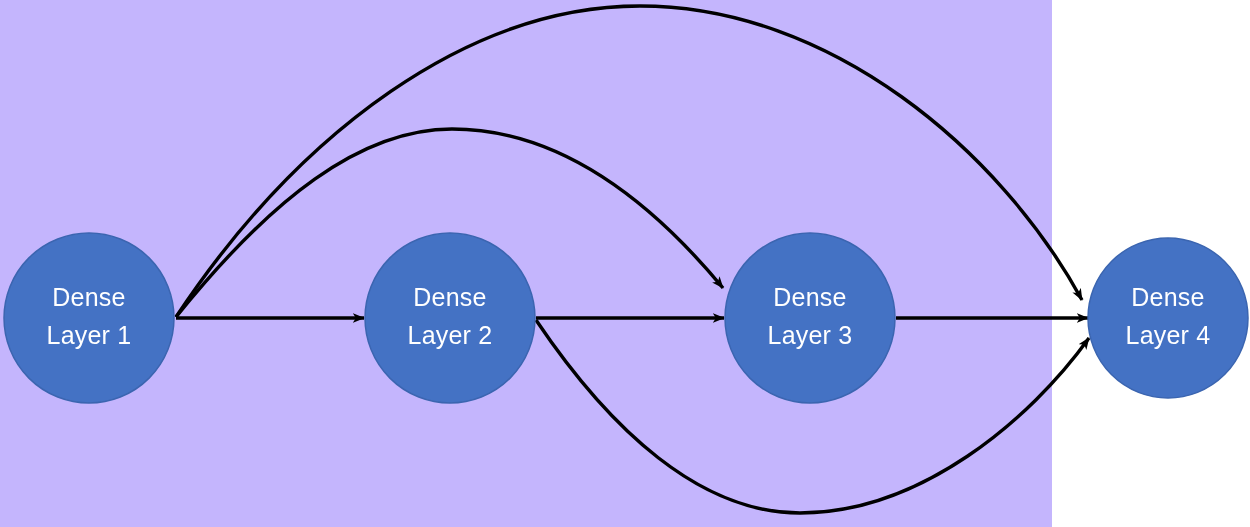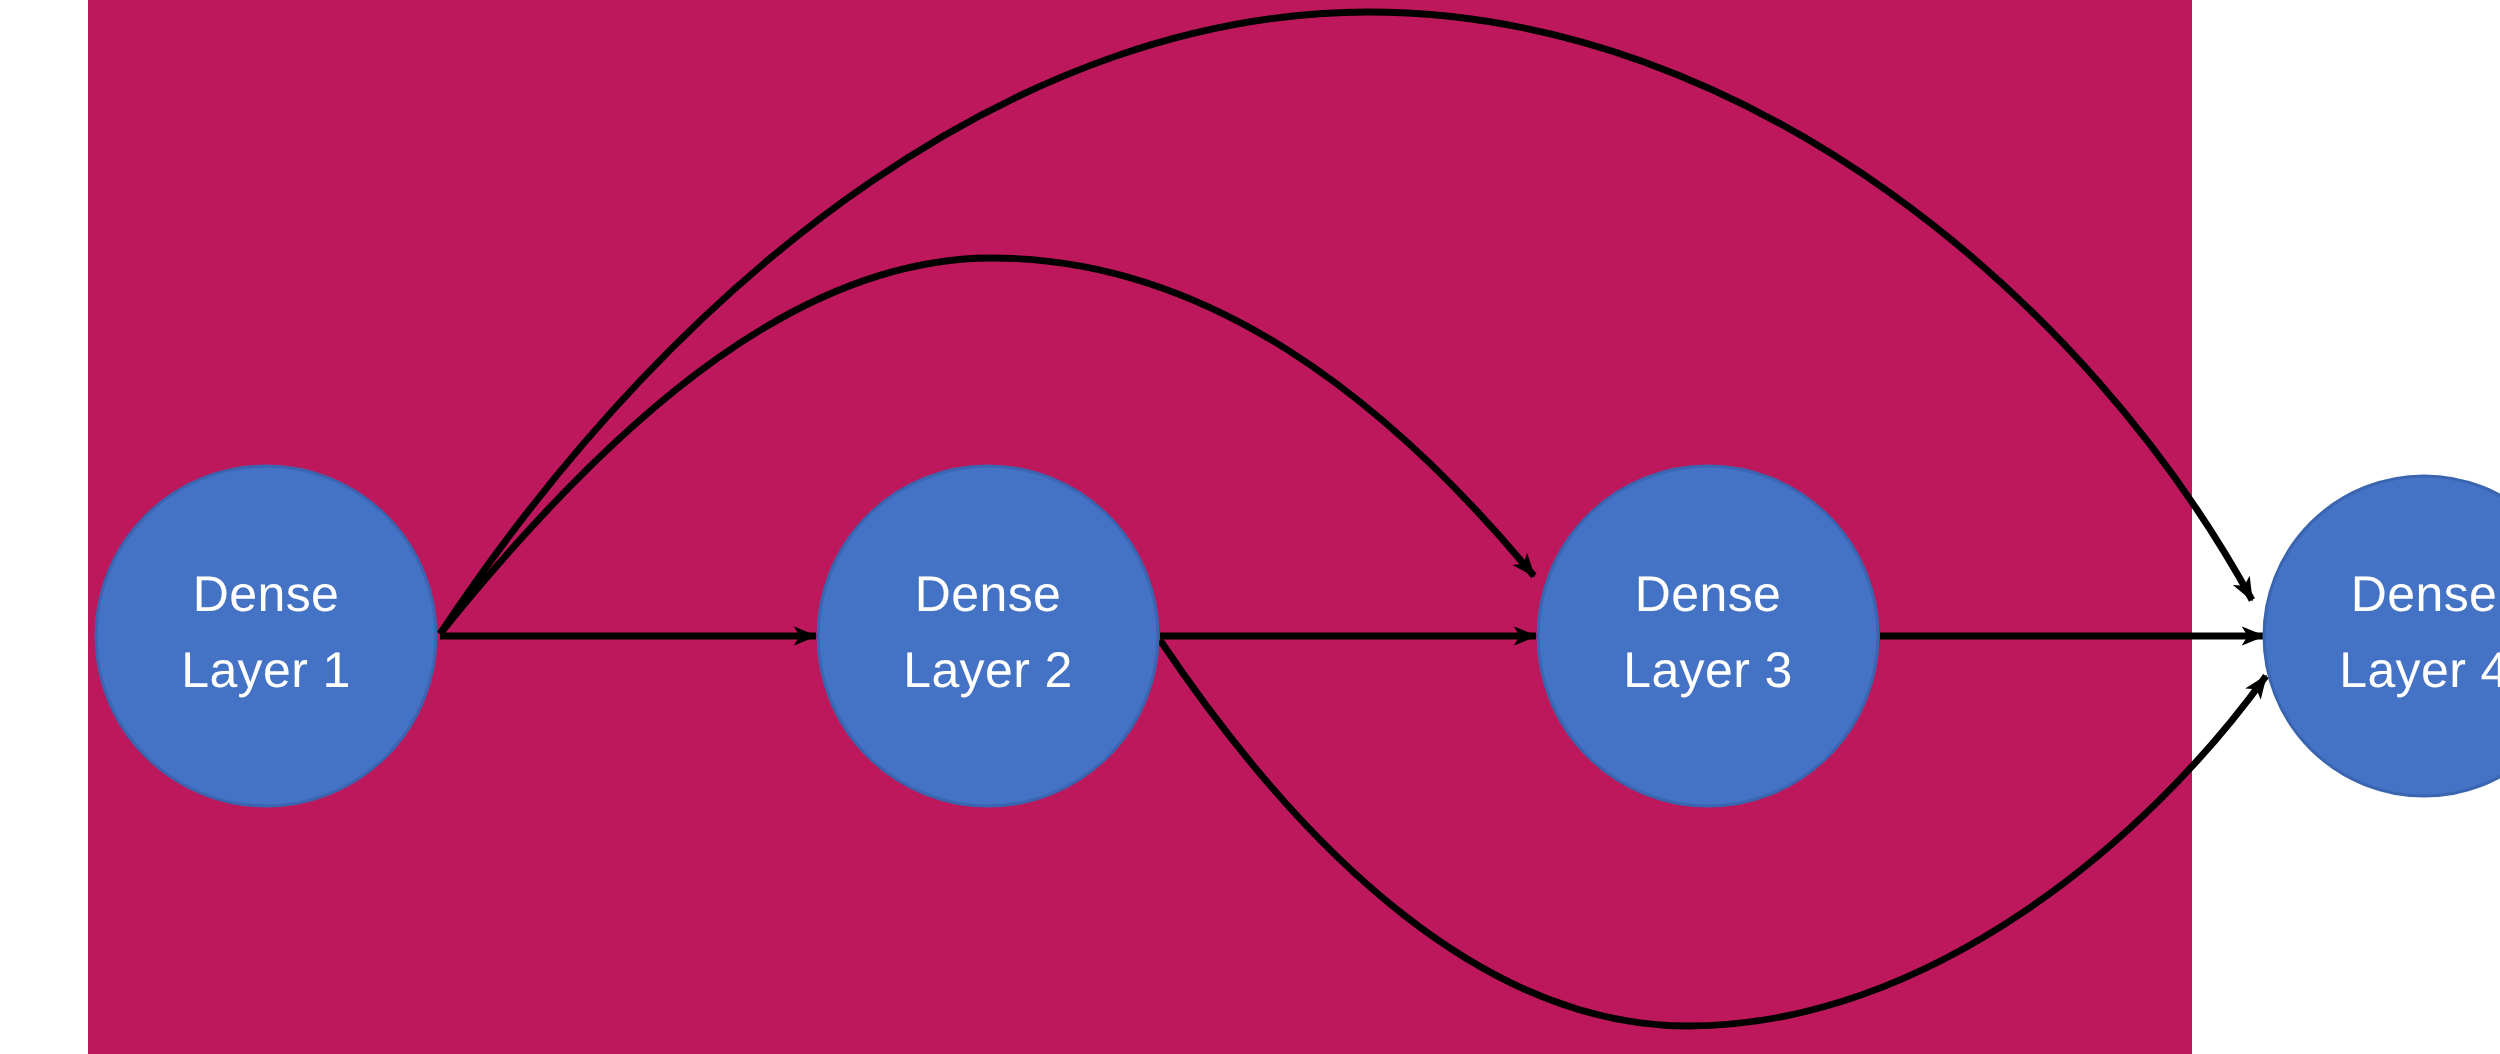--- a/index.html
+++ b/index.html
@@ -10,22 +10,21 @@
   body {
     width: 1250px;
     height: 527px;
     font-family: "Liberation Sans", sans-serif;
     overflow: hidden;
   }
   #diagram-root {
     position: relative;
     width: 1052px;
     height: 527px;
-    background: #be185d;
-    margin-left: 44px;
+    background: #c4b5fd;
   }
   #diagram-svg {
     position: absolute;
     top: 0;
     left: 0;
     width: 1250px;
     height: 527px;
     display: block;
   }
   .node-label {

